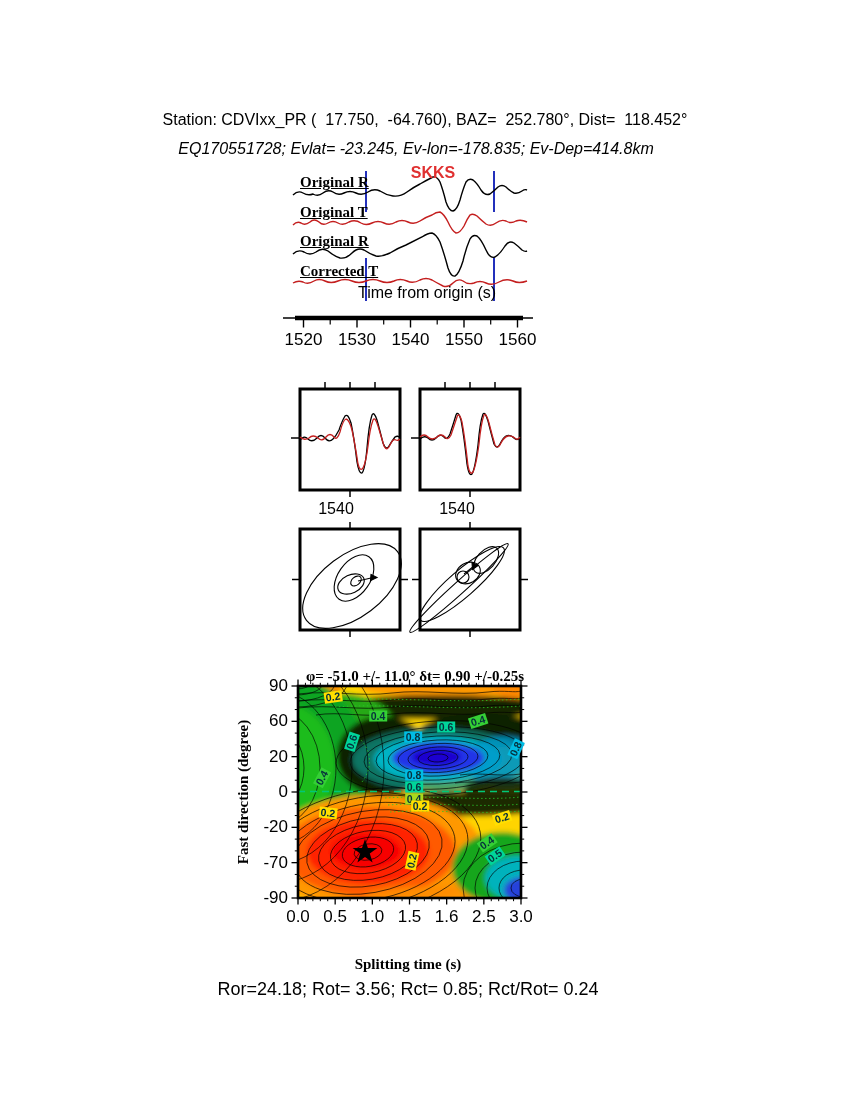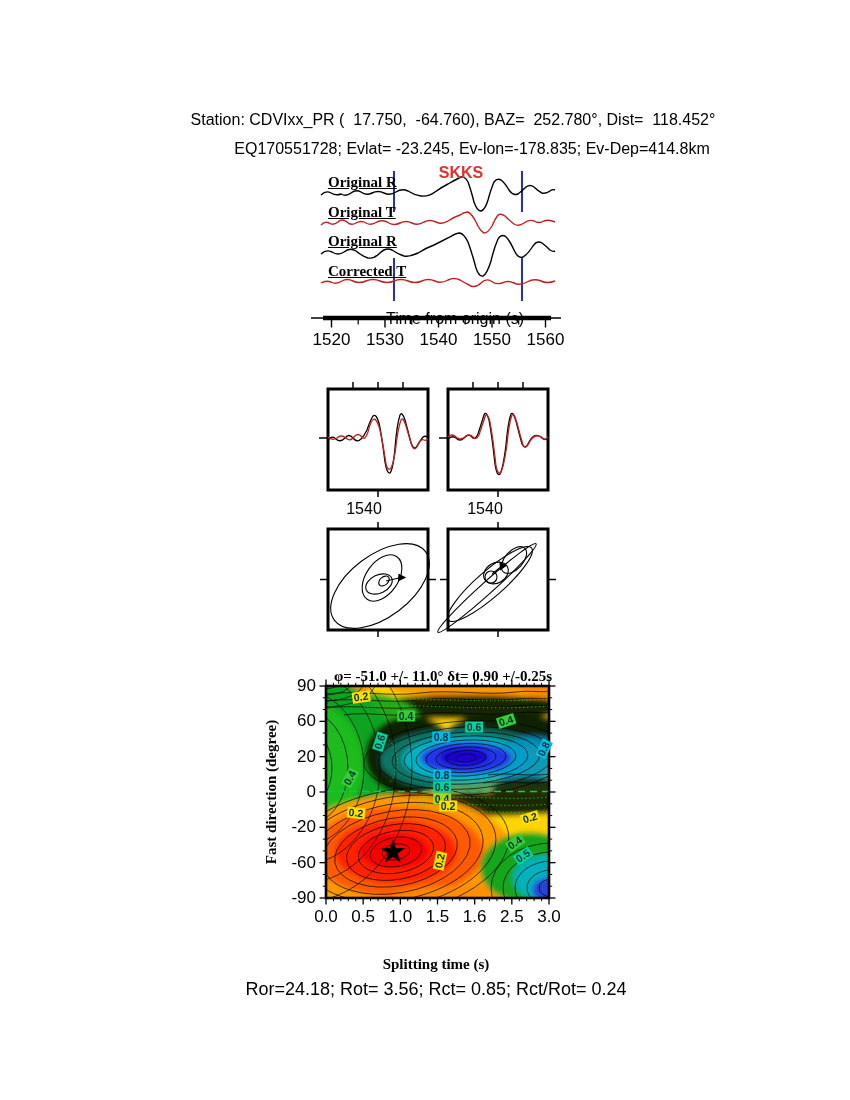--- a/index.html
+++ b/index.html
@@ -1,17 +1,17 @@
 <!DOCTYPE html>
 <html><head>
 <meta charset="utf-8">
 <style>
   html,body{margin:0;padding:0;background:#fff;}
   #page{position:relative;width:770px;height:1100px;background:#fff;overflow:hidden;
-        font-family:"Liberation Sans",sans-serif;color:#000;margin-left:28px;}
+        font-family:"Liberation Sans",sans-serif;color:#000;}
   .abs{position:absolute;white-space:pre;}
   .ctr{transform:translateX(-50%);}
   .sans16{font:16px "Liberation Sans",sans-serif;}
   .sans18{font:18px "Liberation Sans",sans-serif;}
   .serifb15{font:bold 15px "Liberation Serif",serif;}
   #skks{font:bold 16px "Liberation Sans",sans-serif;}
   #contour-ylabel{transform:translate(-50%,-50%) rotate(-90deg);}
   svg{position:absolute;left:0;top:0;}
 </style>
 </head>
@@ -305,25 +305,25 @@
         <line x1="298" y1="874.4444444444445" x2="294.8" y2="874.4444444444445" stroke="#000" stroke-width="1"></line>
         <line x1="521" y1="874.4444444444445" x2="524.2" y2="874.4444444444445" stroke="#000" stroke-width="1"></line>
         <line x1="298" y1="886.2222222222222" x2="294.8" y2="886.2222222222222" stroke="#000" stroke-width="1"></line>
         <line x1="521" y1="886.2222222222222" x2="524.2" y2="886.2222222222222" stroke="#000" stroke-width="1"></line>
         <line x1="298" y1="898" x2="291.5" y2="898" stroke="#000" stroke-width="1.3"></line>
         <line x1="521" y1="898" x2="527.5" y2="898" stroke="#000" stroke-width="1.3"></line>
       </g>
   </svg>
 
   <div class="abs ctr sans16" style="left:425px;top:111px;">Station: CDVIxx_PR (  17.750,  -64.760), BAZ=  252.780°, Dist=  118.452°</div>
-  <div class="abs ctr sans16" style="left:444px;top:140px;">EQ170551728; Evlat= -23.245, Ev-lon=-178.835; Ev-Dep=414.8km</div>
+  <div class="abs ctr sans16" style="left:416px;top:140px;font-style:italic;">EQ170551728; Evlat= -23.245, Ev-lon=-178.835; Ev-Dep=414.8km</div>
 
   <div id="skks" class="abs ctr" style="left:433px;top:164px;color:#e03030;">SKKS</div>
 
-  <div class="abs ctr sans16" style="left:427px;top:310px;">Time from origin (s)</div>
+  <div class="abs ctr sans16" style="left:427px;top:284px;">Time from origin (s)</div>
 
   <div class="abs ctr serifb15" style="left:415px;top:668px;">φ= -51.0 +/- 11.0° δt= 0.90 +/-0.25s</div>
 
   <div id="contour-ylabel" class="abs serifb15" style="left:243px;top:792px;">Fast direction (degree)</div>
 
   <div class="abs ctr serifb15" style="left:408px;top:956px;">Splitting time (s)</div>
 
   <div class="abs ctr sans18" style="left:408px;top:979px;">Ror=24.18; Rot= 3.56; Rct= 0.85; Rct/Rot= 0.24</div>
 <span class="abs" style="left: 300px; top: 174px; font: bold 15px &quot;Liberation Serif&quot;, serif; text-decoration: underline;">Original R</span>
     <span class="abs" style="left: 300px; top: 203.7px; font: bold 15px &quot;Liberation Serif&quot;, serif; text-decoration: underline;">Original T</span>
@@ -334,21 +334,21 @@
     <span class="abs" style="left: 410.5px; top: 330px; font: 17px &quot;Liberation Sans&quot;, sans-serif; transform: translateX(-50%);">1540</span>
     <span class="abs" style="left: 464px; top: 330px; font: 17px &quot;Liberation Sans&quot;, sans-serif; transform: translateX(-50%);">1550</span>
     <span class="abs" style="left: 517.5px; top: 330px; font: 17px &quot;Liberation Sans&quot;, sans-serif; transform: translateX(-50%);">1560</span>
     <span class="abs" style="left: 336px; top: 500px; font: 16px &quot;Liberation Sans&quot;, sans-serif; transform: translateX(-50%);">1540</span>
     <span class="abs" style="left: 457px; top: 500px; font: 16px &quot;Liberation Sans&quot;, sans-serif; transform: translateX(-50%);">1540</span>
     <span class="abs" style="left: 240px; width: 48px; top: 676px; font: 17px &quot;Liberation Sans&quot;, sans-serif; text-align: right;">90</span>
     <span class="abs" style="left: 240px; width: 48px; top: 711.3px; font: 17px &quot;Liberation Sans&quot;, sans-serif; text-align: right;">60</span>
     <span class="abs" style="left: 240px; width: 48px; top: 746.7px; font: 17px &quot;Liberation Sans&quot;, sans-serif; text-align: right;">20</span>
     <span class="abs" style="left: 240px; width: 48px; top: 782px; font: 17px &quot;Liberation Sans&quot;, sans-serif; text-align: right;">0</span>
     <span class="abs" style="left: 240px; width: 48px; top: 817.3px; font: 17px &quot;Liberation Sans&quot;, sans-serif; text-align: right;">-20</span>
-    <span class="abs" style="left: 240px; width: 48px; top: 852.7px; font: 17px &quot;Liberation Sans&quot;, sans-serif; text-align: right;">-60</span>
+    <span class="abs" style="left: 240px; width: 48px; top: 852.7px; font: 17px &quot;Liberation Sans&quot;, sans-serif; text-align: right;">-70</span>
     <span class="abs" style="left: 240px; width: 48px; top: 888px; font: 17px &quot;Liberation Sans&quot;, sans-serif; text-align: right;">-90</span>
     <span class="abs" style="left: 298px; top: 907px; font: 17px &quot;Liberation Sans&quot;, sans-serif; transform: translateX(-50%);">0.0</span>
     <span class="abs" style="left: 335.2px; top: 907px; font: 17px &quot;Liberation Sans&quot;, sans-serif; transform: translateX(-50%);">0.5</span>
     <span class="abs" style="left: 372.3px; top: 907px; font: 17px &quot;Liberation Sans&quot;, sans-serif; transform: translateX(-50%);">1.0</span>
     <span class="abs" style="left: 409.5px; top: 907px; font: 17px &quot;Liberation Sans&quot;, sans-serif; transform: translateX(-50%);">1.5</span>
     <span class="abs" style="left: 446.7px; top: 907px; font: 17px &quot;Liberation Sans&quot;, sans-serif; transform: translateX(-50%);">1.6</span>
     <span class="abs" style="left: 483.8px; top: 907px; font: 17px &quot;Liberation Sans&quot;, sans-serif; transform: translateX(-50%);">2.5</span>
     <span class="abs" style="left: 521px; top: 907px; font: 17px &quot;Liberation Sans&quot;, sans-serif; transform: translateX(-50%);">3.0</span>
     <span class="abs" style="left: 333px; top: 697px; font: bold 10.5px / 11px &quot;Liberation Sans&quot;, sans-serif; transform: translate(-50%, -50%) rotate(-8deg); background: rgb(255, 223, 0); color: rgb(6, 48, 60); padding: 0px 1.5px;">0.2</span>
     <span class="abs" style="left: 378px; top: 716px; font: bold 10.5px / 11px &quot;Liberation Sans&quot;, sans-serif; transform: translate(-50%, -50%) rotate(0deg); background: rgb(53, 207, 53); color: rgb(6, 48, 60); padding: 0px 1.5px;">0.4</span>

